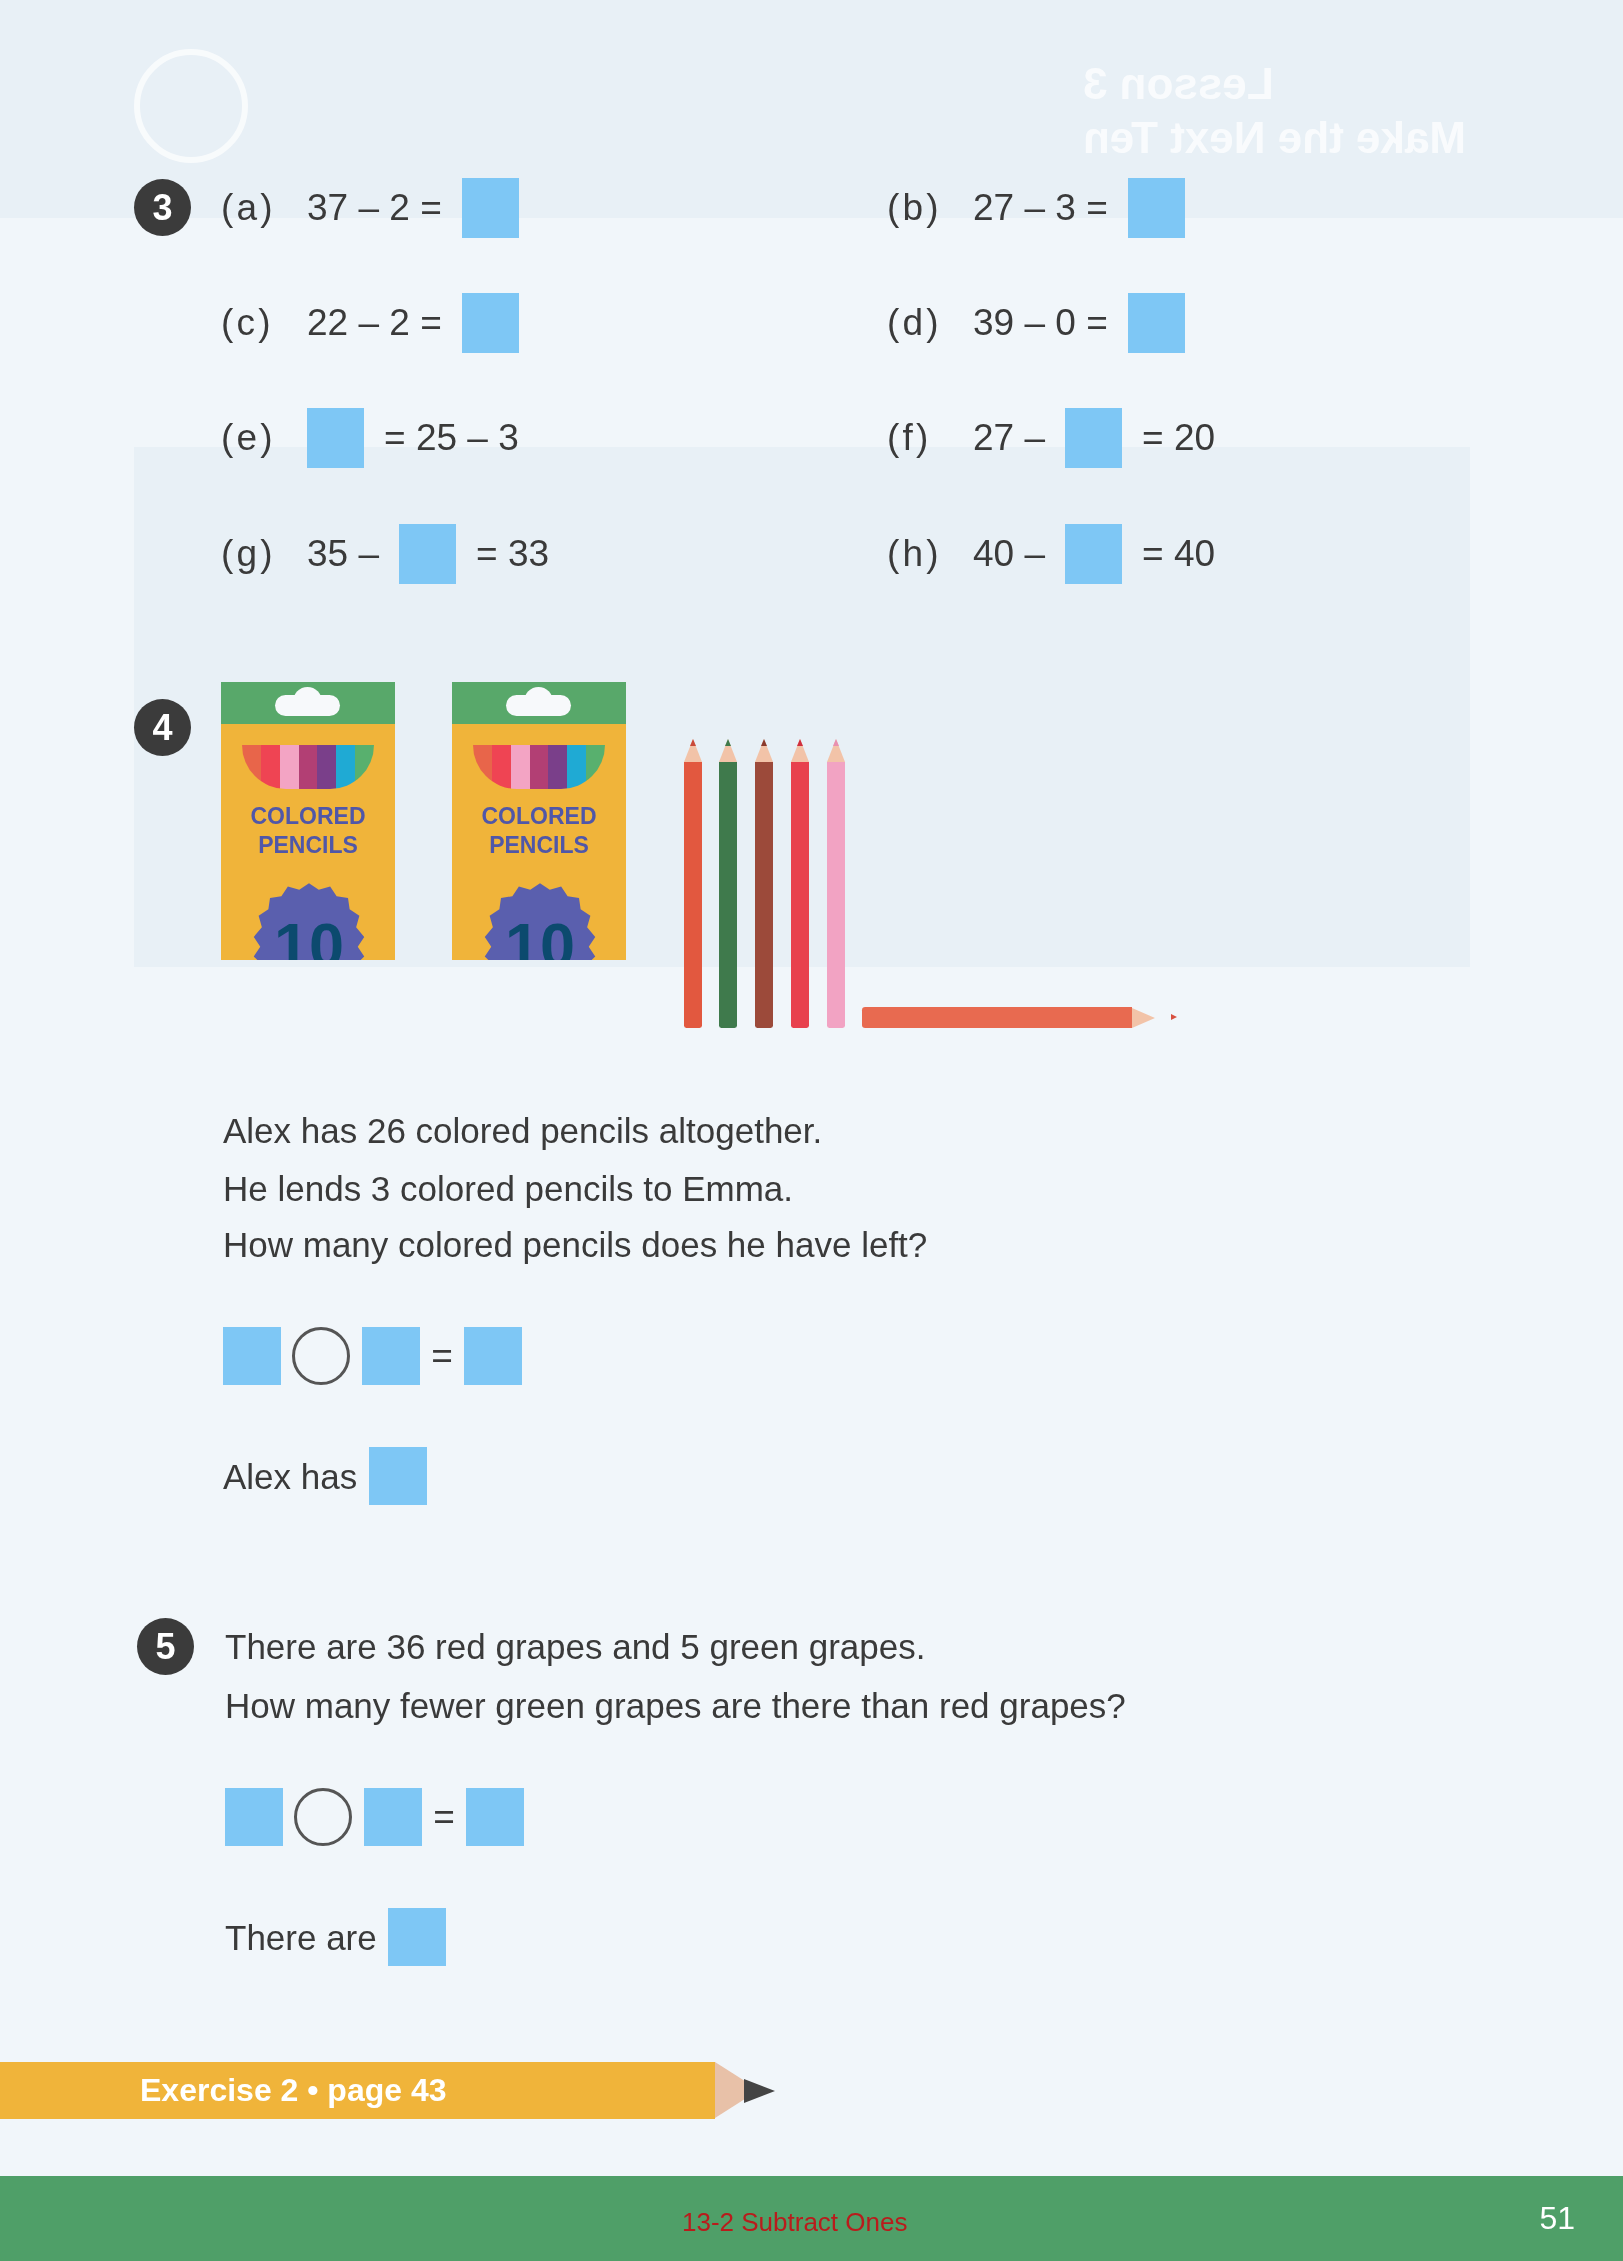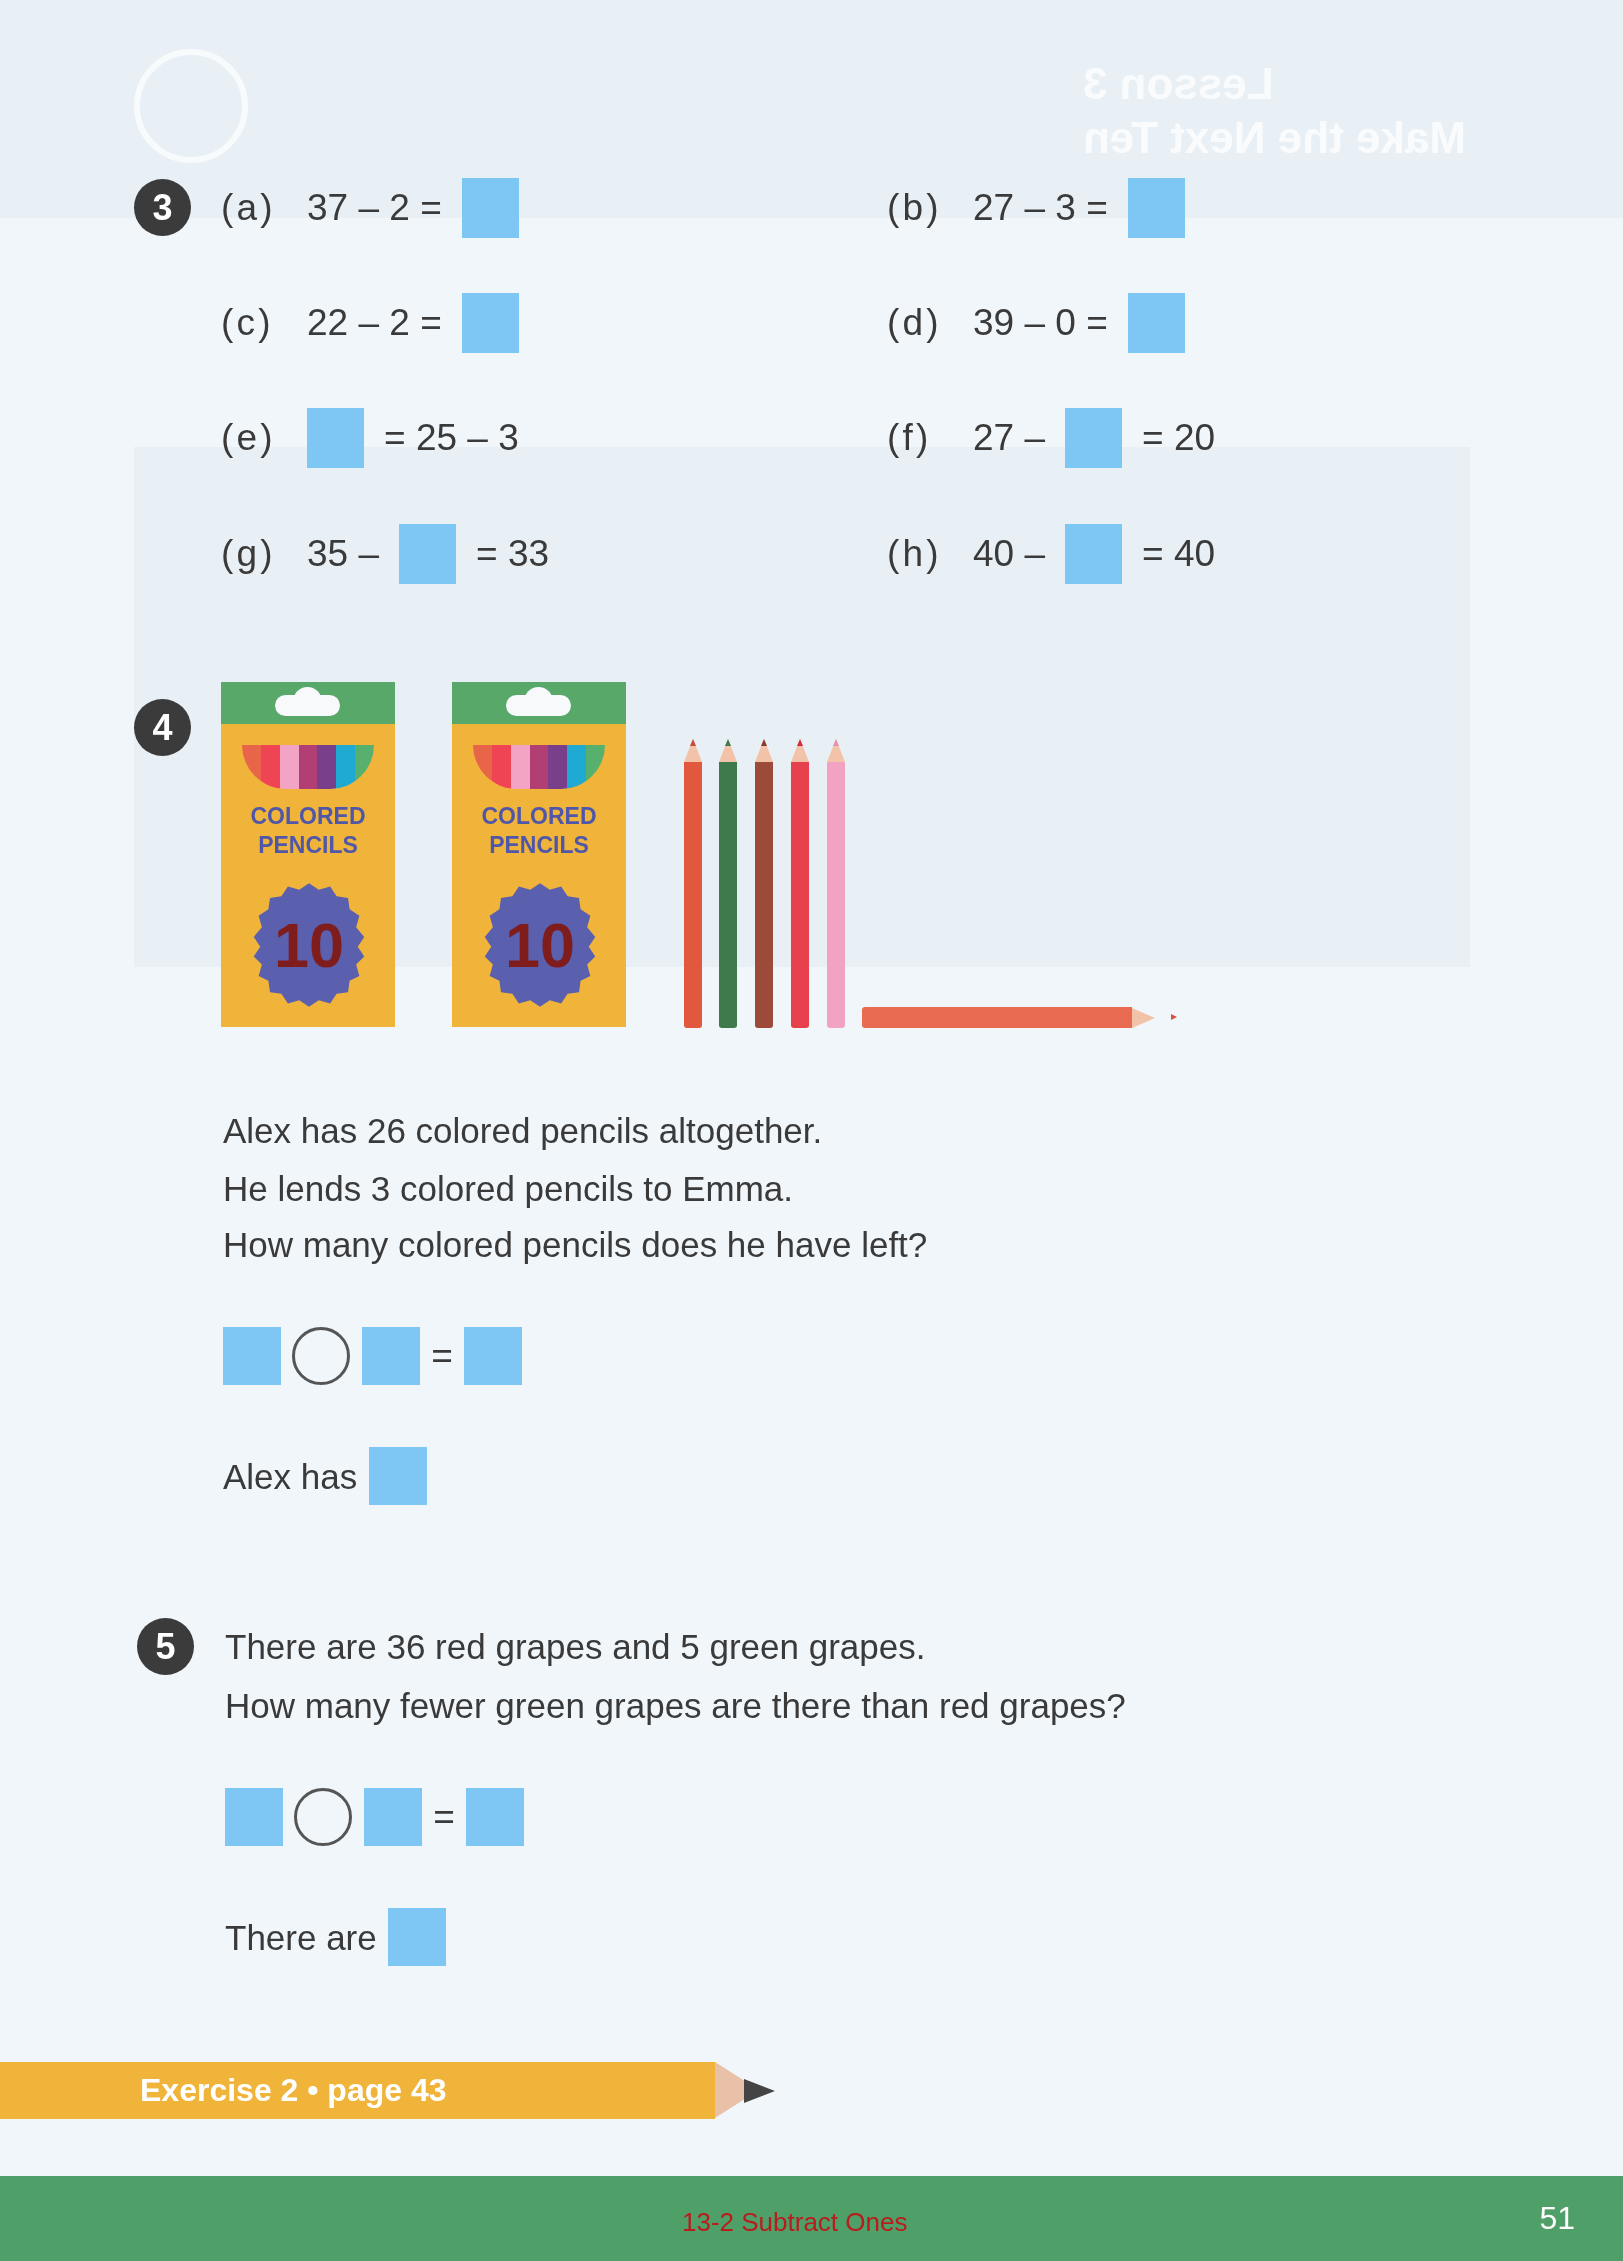--- a/index.html
+++ b/index.html
@@ -36,29 +36,29 @@
   .row { position: absolute; height: 60px; display: flex; align-items: center; font-size: 37px; white-space: nowrap; }
   .lbl { display: inline-block; width: 86px; letter-spacing: 3.2px; }
   .expr { display: inline-flex; align-items: center; gap: 20px; }
   .box { display: inline-block; width: 57px; height: 60px; background: #7ec7f5; vertical-align: middle; }
   .circle-op { display: inline-block; width: 58px; height: 58px; border: 3.2px solid #555; border-radius: 50%; background: transparent; }
   .text-line { position: absolute; font-size: 35px; white-space: nowrap; line-height: 49px; }
   .inline-box { display: inline-block; width: 58px; height: 58px; background: #7ec7f5; vertical-align: middle; margin: 0 11.4px; }
   .eq-row { position: absolute; display: flex; align-items: center; gap: 11.4px; font-size: 37px; }
   .eq-row .box { width: 58px; height: 58px; }
 
-  .pencil-box { position: absolute; width: 174px; height: 345px; background: #f0b43a; overflow: hidden; }
+  .pencil-box { position: absolute; width: 174px; height: 278px; background: #f0b43a; overflow: hidden; }
   .pb-top { position: absolute; left: 0; top: 0; width: 100%; height: 42px; background: #58a86a; }
   .pb-hole { position: absolute; left: 54px; top: 13px; width: 65px; height: 21px; background: #f7f9fb; border-radius: 11.4px; }
   .pb-hole::before { content: ""; position: absolute; left: 18px; top: -8px; width: 29px; height: 18px; background: #f7f9fb; border-radius: 14.6px 14.6px 3.2px 3.2px; }
   .pb-fan { position: absolute; left: 21px; top: 63px; width: 132px; height: 44px; border-radius: 0 0 66px 66px; overflow: hidden; display: flex; }
   .pb-fan span { flex: 1; }
   .pb-title { position: absolute; left: 0; top: 120px; width: 100%; text-align: center; color: #5057a8; font-weight: bold; font-size: 23px; line-height: 29px; }
   .pb-seal { position: absolute; left: 23px; top: 198px; width: 130px; height: 130px; }
-  .pb-num { position: absolute; left: 23px; top: 198px; width: 130px; height: 130px; display: flex; align-items: center; justify-content: center; color: #7f1d1d; font-weight: bold; font-size: 63px; }
+  .pb-num { position: absolute; left: 23px; top: 198px; width: 130px; height: 130px; display: flex; align-items: center; justify-content: center; color: #0c4a6e; font-weight: bold; font-size: 63px; }
 
   .pencil { position: absolute; width: 18px; }
   .pencil .tip { width: 0; height: 0; border-left: 9px solid transparent; border-right: 9px solid transparent; border-bottom: 23px solid #f2c3a8; position: relative; }
   .pencil .lead { position: absolute; left: -3.2px; top: 0; width: 0; height: 0; border-left: 3.2px solid transparent; border-right: 3.2px solid transparent; border-bottom: 7.3px solid #c33; }
   .pencil .body { width: 18px; height: 266px; border-radius: 0 0 2.4px 2.4px; }
 
   .h-pencil { position: absolute; left: 862px; top: 1007px; height: 21px; display: flex; align-items: center; }
   .h-pencil .hbody { width: 270px; height: 21px; background: #e86a50; border-radius: 3.2px 0 0 3.2px; }
   .h-pencil .htip { width: 0; height: 0; border-top: 10.6px solid transparent; border-bottom: 10.6px solid transparent; border-left: 23px solid #f2c3a8; position: relative; }
   .h-pencil .hlead { position: absolute; left: 16px; top: -3.2px; width: 0; height: 0; border-top: 3.2px solid transparent; border-bottom: 3.2px solid transparent; border-left: 6.5px solid #d85040; }

